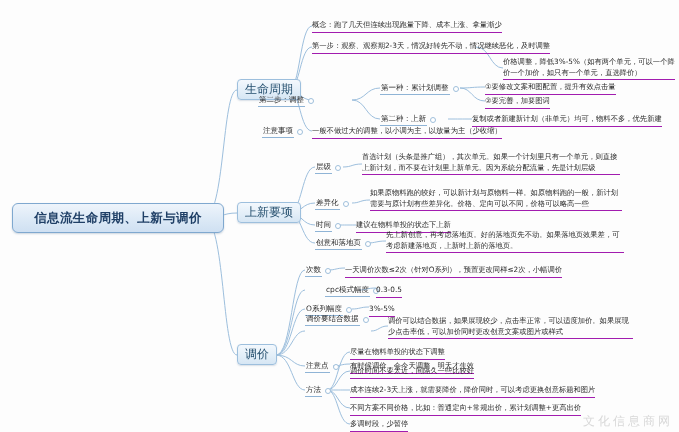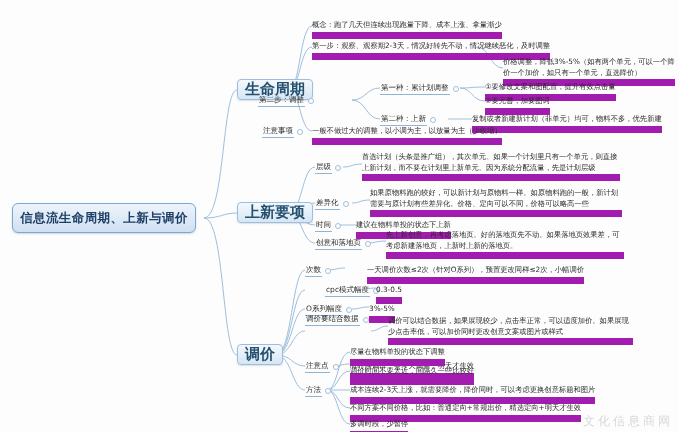--- a/index.html
+++ b/index.html
@@ -24,21 +24,21 @@
     width: 679px;
     height: 432px;
     pointer-events: none;
   }
 
   
   .root-node {
     position: absolute;
     left: 12px;
     top: 203px;
-    width: 184px;
+    width: 212px;
     height: 30px;
     border: 1.4px solid #7fa8cf;
     border-radius: 6px;
     background: linear-gradient(180deg, #eef4fb 0%, #dce9f6 55%, #cfe0f2 100%);
     box-shadow: 0 1px 2px rgba(80,110,145,0.28);
     display: flex;
     align-items: center;
     justify-content: center;
     box-sizing: border-box;
   }
@@ -58,24 +58,24 @@
     border-radius: 4px;
     background: linear-gradient(180deg, #f3f8fd 0%, #e2eef8 60%, #d6e6f4 100%);
     box-shadow: 0 1px 1.5px rgba(90,120,155,0.22);
     display: flex;
     align-items: center;
     justify-content: center;
     box-sizing: border-box;
     padding: 0 7px;
   }
   .l1-node .txt {
-    font-size: 15px;
+    font-size: 12px;
     color: #26506f;
     white-space: nowrap;
-    font-weight: bold;
+    font-weight: normal;
     text-align: right;
   }
 
   
   .l2 {
     position: absolute;
     display: flex;
     align-items: flex-start;
     white-space: nowrap;
   }
@@ -95,21 +95,21 @@
     margin: 3px 3px 0 3px;
     flex: none;
   }
 
   
   .leaf {
     position: absolute;
     font-size: 7.3px;
     color: #2b2b2b;
     line-height: 10.5px;
-    border-bottom: 7px solid #a21caf;
+    border-bottom: 1px solid #a21caf;
     padding-bottom: 1px;
     box-sizing: border-box;
   }
   .leaf.nowrap { white-space: nowrap; }
 
   
   .watermark {
     position: absolute;
     right: 6px;
     bottom: 2px;
@@ -248,21 +248,21 @@
   <div class="l2" style="left:315px; top:238px;">
     <span class="lab">创意和落地页</span>
     <span class="dot"></span>
   </div>
   <div class="leaf" style="left:386px; top:230px; width:238px;">先上新创意，再考虑落地页。好的落地页先不动。如果落地页效果差，可考虑新建落地页，上新时上新的落地页。</div>
 
   <div class="l2" style="left:305px; top:265px;">
     <span class="lab">次数</span>
     <span class="dot"></span>
   </div>
-  <div class="leaf nowrap" style="left:345px; top:265px;margin-left:22px;">一天调价次数≤2次（针对O系列），预置更改同样≤2次，小幅调价</div>
+  <div class="leaf nowrap" style="left:345px; top:265px;">一天调价次数≤2次（针对O系列），预置更改同样≤2次，小幅调价</div>
 
   <div class="l2" style="left:305px; top:285px;margin-left:20px;">
     <span class="lab">cpc模式幅度</span>
     <span class="dot"></span>
   </div>
   <div class="leaf nowrap" style="left:376px; top:285px;">0.3-0.5</div>
 
   <div class="l2" style="left:305px; top:304px;">
     <span class="lab">O系列幅度</span>
     <span class="dot"></span>
@@ -282,18 +282,18 @@
   <div class="leaf nowrap" style="left:350px; top:361px;">有时候调价，会今天调整，明天才生效</div>
 
   <div class="l2" style="left:305px; top:385px;">
     <span class="lab">方法</span>
     <span class="dot"></span>
   </div>
 
   <div class="leaf nowrap" style="left:350px; top:366px;">调价时间不要太近，间隔久一些比较好</div>
   <div class="leaf nowrap" style="left:350px; top:347px;">尽量在物料单投的状态下调整</div>
   <div class="leaf nowrap" style="left:350px; top:385px;">成本连续2-3天上涨，就需要降价，降价同时，可以考虑更换创意标题和图片</div>
-  <div class="leaf nowrap" style="left:350px; top:403px;">不同方案不同价格，比如：普通定向+常规出价，精选定向+明天才生效</div>
+  <div class="leaf nowrap" style="left:350px; top:403px;">不同方案不同价格，比如：普通定向+常规出价，累计划调整+更高出价</div>
   <div class="leaf nowrap" style="left:350px; top:419px;">多调时段，少暂停</div>
 
   <div class="watermark">文化信息商网</div>
 
 </div>
 
 </body></html>

